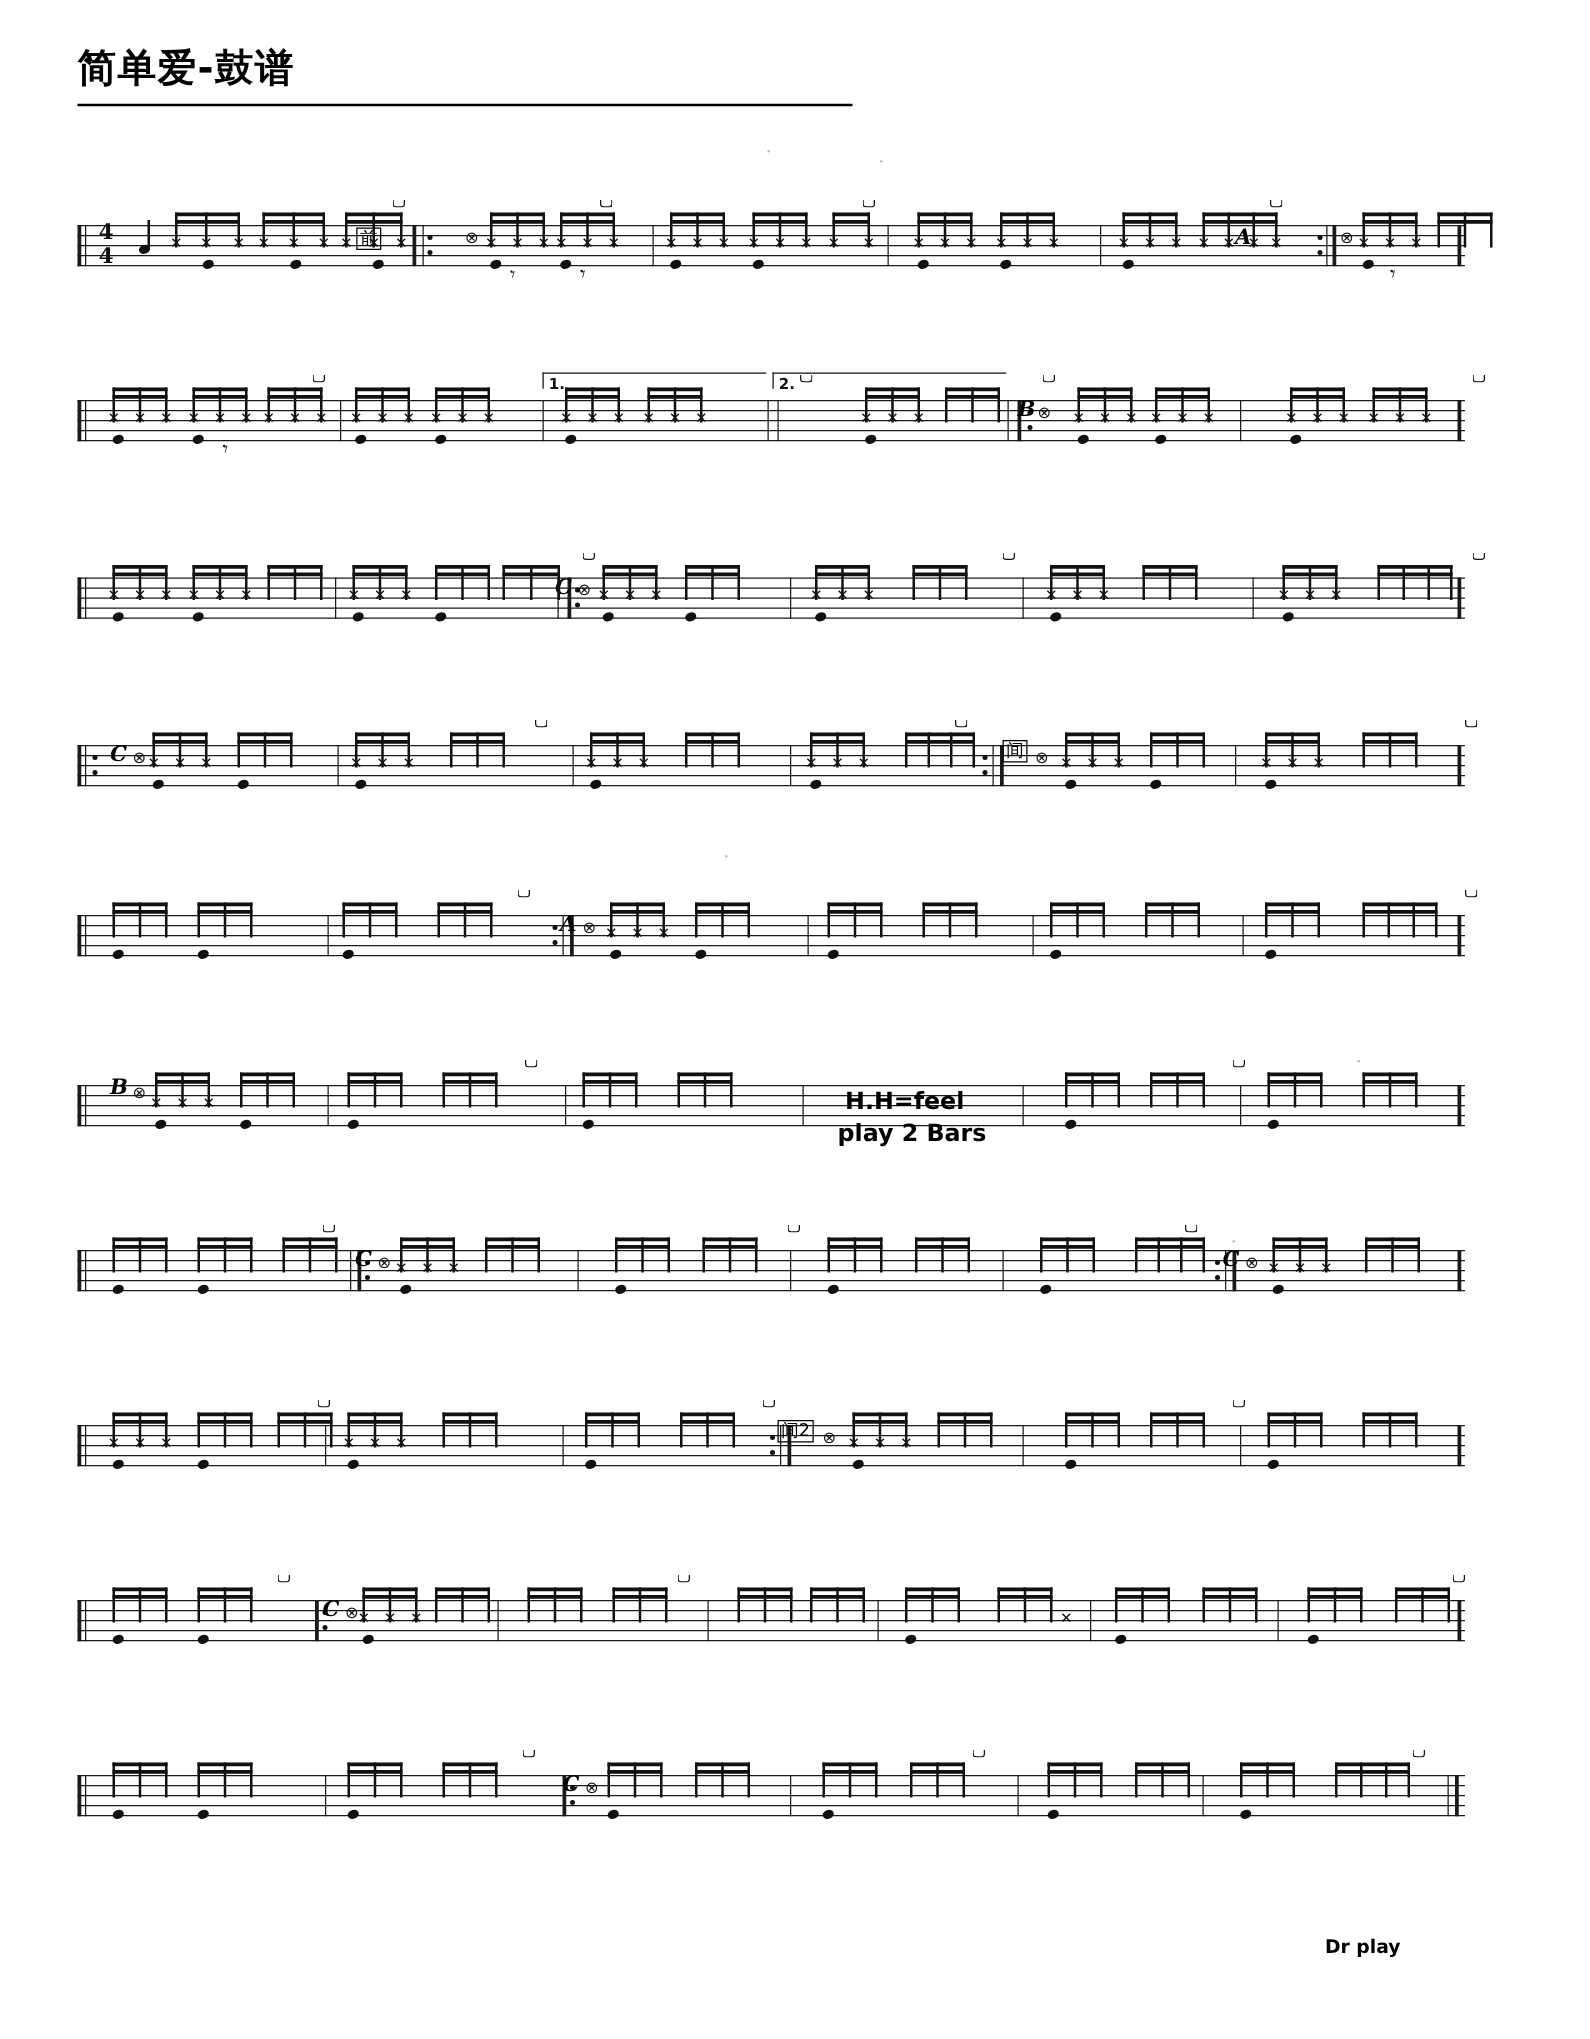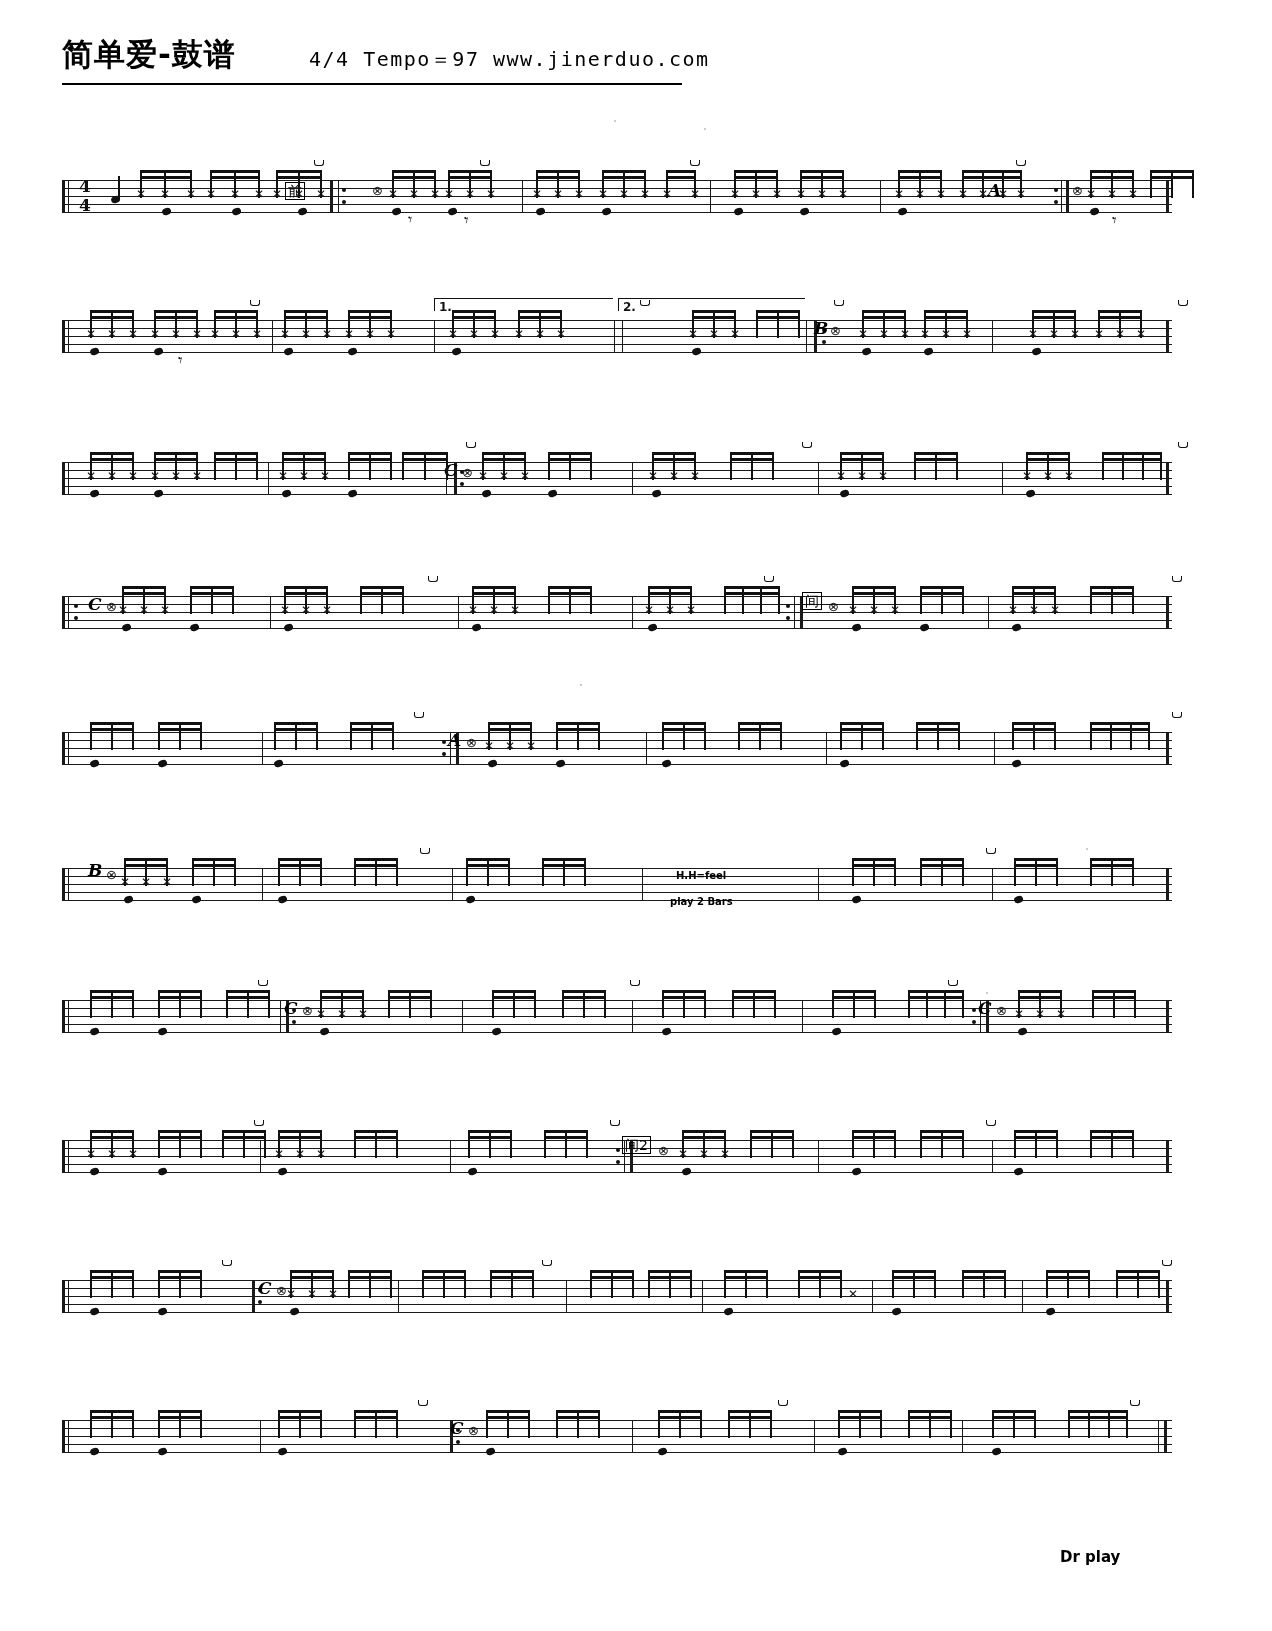--- a/index.html
+++ b/index.html
@@ -201,21 +201,21 @@
     font-size: 14px;
     color: #000;
     border: 1px solid #000;
     padding: 0 2px;
     line-height: 16px;
   }
   .textnote {
     position: absolute;
     font-family: "DejaVu Sans", sans-serif;
     font-weight: bold;
-    font-size: 10px;
+    font-size: 19px;
     color: #000;
     white-space: nowrap;
   }
   .ending {
     position: absolute;
     border-top: 1.5px solid #111;
     border-left: 1.5px solid #111;
     height: 12px;
   }
   .ending span {
@@ -241,21 +241,20 @@
     border-radius: 50%;
   }
 </style>
 </head>
 <body>
 
 <div class="sheet">
 
   <div class="header">
     <div class="title-cn">简单爱-鼓谱</div>
-    <div class="title-meta">4/4 Tempo＝97 www.jinerduo.com</div>
     <div class="title-rule"></div>
   </div>
 
   <div class="system" style="top:150px">
     <div class="staff">
       <div class="line l0"></div>
         <div class="line l1"></div>
         <div class="line l2"></div>
         <div class="line l3"></div>
         <div class="line l4"></div>

